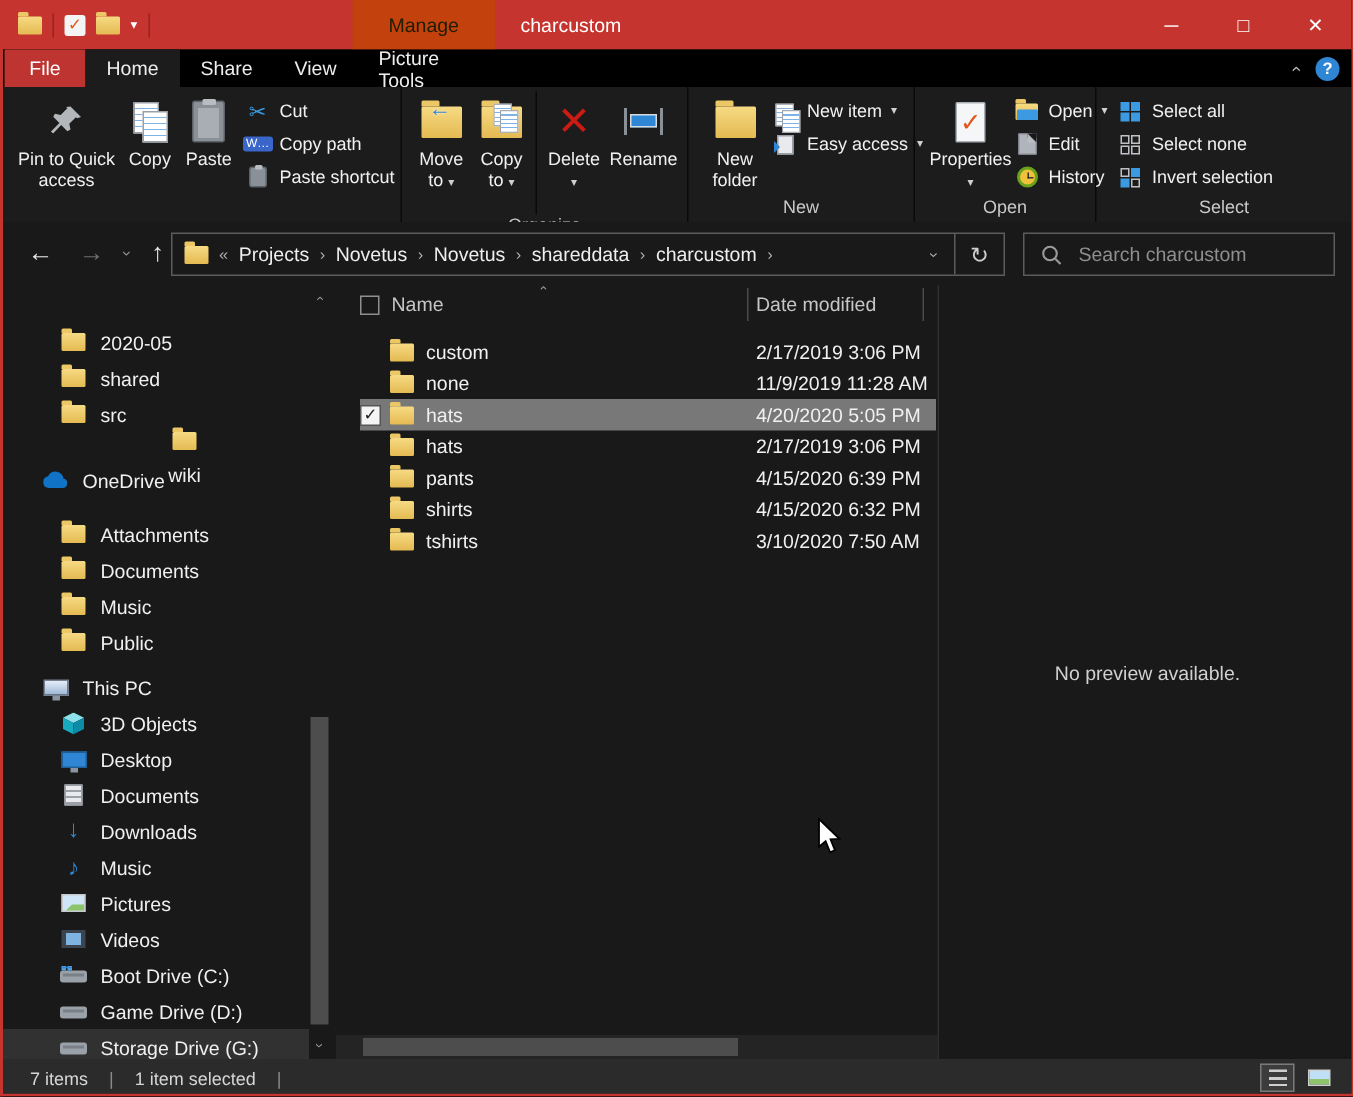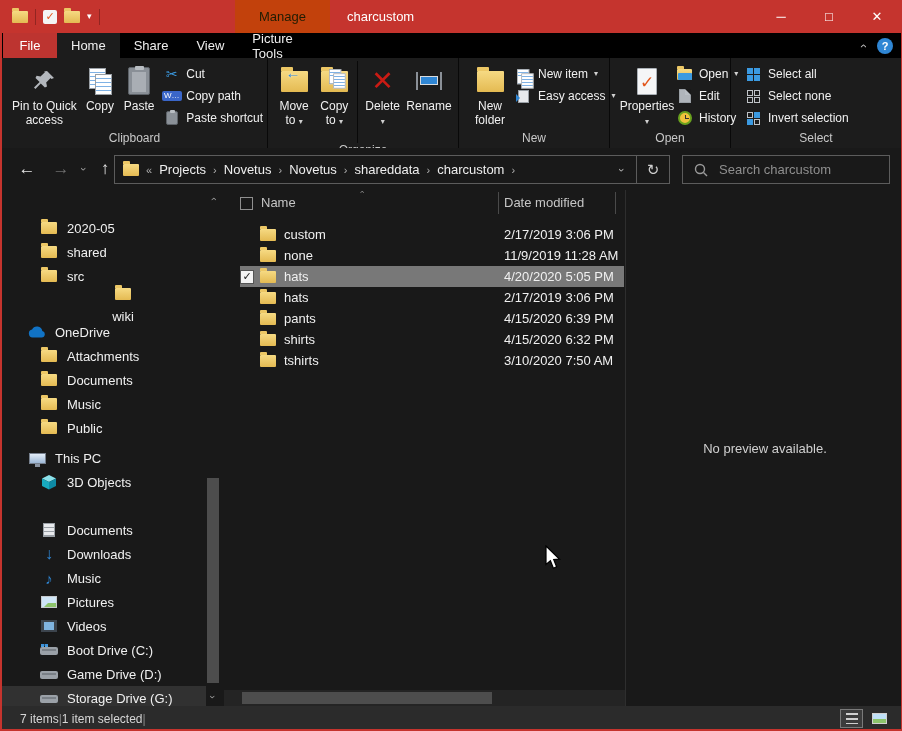--- a/index.html
+++ b/index.html
@@ -126,21 +126,21 @@
   .frow.sel .fico{margin-left:2px;}
   .frow .fdate{position:absolute;left:264px;white-space:nowrap;}
   .hscroll{position:absolute;left:4px;top:500px;width:401px;height:16px;background:#242424;}
   .hscroll .arr{position:absolute;top:0;width:14px;height:16px;color:#a8a8a8;font-size:11px;display:flex;align-items:center;justify-content:center;}
   .hthumb{position:absolute;left:18px;top:2px;width:250px;height:12px;background:#4d4d4d;}
   
   .preview{position:absolute;left:623px;top:0;width:279px;height:516px;border-left:1px solid #2e2e2e;
            display:flex;align-items:center;justify-content:center;color:#d0d0d0;font-size:13px;}
   
   .statusbar{position:absolute;left:0;top:706px;width:100%;height:25px;background:#2b2b2b;
-             display:flex;align-items:center;color:#d6d6d6;font-size:12px;padding-left:18px;}
+             display:flex;align-items:center;color:#d6d6d6;font-size:12px;padding-left:18px;gap:14px;}
   .sb-sep{color:#8a8a8a;}
   .viewbtns{position:absolute;right:10px;top:3px;display:flex;gap:5px;}
   .viewbtn{width:23px;height:19px;display:flex;align-items:center;justify-content:center;}
   .viewbtn.sel{background:#3c3c3c;border:1px solid #7a7a7a;}
   .ic-details{width:12px;height:11px;background:
      repeating-linear-gradient(#cfcfcf 0 2px,transparent 2px 5px);}
   .ic-thumb{width:15px;height:11px;background:linear-gradient(180deg,#bfe0f7 0 60%,#8cc36b 60% 100%);border:1px solid #d0d0d0;}
   
   .sicon{width:18px;display:flex;justify-content:center;flex:none;}
   .cloud-svg,.cube-svg,.drive-svg{display:block;}
@@ -229,21 +229,20 @@
             <span>Copy path</span>
           </div>
           <div class="btn-sm">
             <span class="ic">
                 <span class="clipb"></span>
               </span>
             <span>Paste shortcut</span>
           </div>
         </div>
       </div>
-      <div class="grp-label">Clipboard</div>
     </div>
 
     <div class="grp-sep"></div>
 
     <div class="grp" style="width:190px;">
       <div class="grp-body">
         <div class="btn-lg" style="width:46px;">
           <span class="ic" style="position:relative;">
             <span class="fico big"></span>
               <span class="mvarrow">←</span>
@@ -445,21 +444,21 @@
             <span class="fico"></span>
           </span>
         <span>src</span>
       </div>
       <div class="side-item" style="top:98px;flex-direction:column;">
         <span class="sicon">
             <span class="fico"></span>
           </span>
         <span>wiki</span>
       </div>
-      <div class="side-item lvl1" style="top:130px;">
+      <div class="side-item lvl1" style="top:118px;">
         <span class="sicon">
           <svg class="cloud-svg" width="20" height="12" viewBox="0 0 20 12">
               <path fill="#1173c5" d="M5 12h10.2a3.6 3.6 0 0 0 .7-7.1A6 6 0 0 0 4.5 3.3 4.4 4.4 0 0 0 5 12z"></path>
             </svg>
         </span>
         <span>OneDrive</span>
       </div>
       <div class="side-item" style="top:154px;">
         <span class="sicon">
             <span class="fico"></span>
@@ -492,20 +491,26 @@
       </div>
       <div class="side-item" style="top:280px;">
         <span class="sicon">
           <svg class="cube-svg" width="14" height="15" viewBox="0 0 14 15">
               <polygon points="7,0 14,3.5 7,7 0,3.5" fill="#8ce1ea"></polygon>
               <polygon points="0,3.5 7,7 7,14.5 0,11" fill="#18aabf"></polygon>
               <polygon points="14,3.5 7,7 7,14.5 14,11" fill="#0e8ba6"></polygon>
             </svg>
         </span>
         <span>3D Objects</span>
+      </div>
+      <div class="side-item" style="top:304px;">
+        <span class="sicon">
+            <span class="mon blue"></span>
+          </span>
+        <span>Desktop</span>
       </div>
       <div class="side-item" style="top:328px;">
         <span class="sicon">
             <span class="docpage"></span>
           </span>
         <span>Documents</span>
       </div>
       <div class="side-item" style="top:352px;">
         <span class="sicon ic-dl">↓</span>
         <span>Downloads</span>

